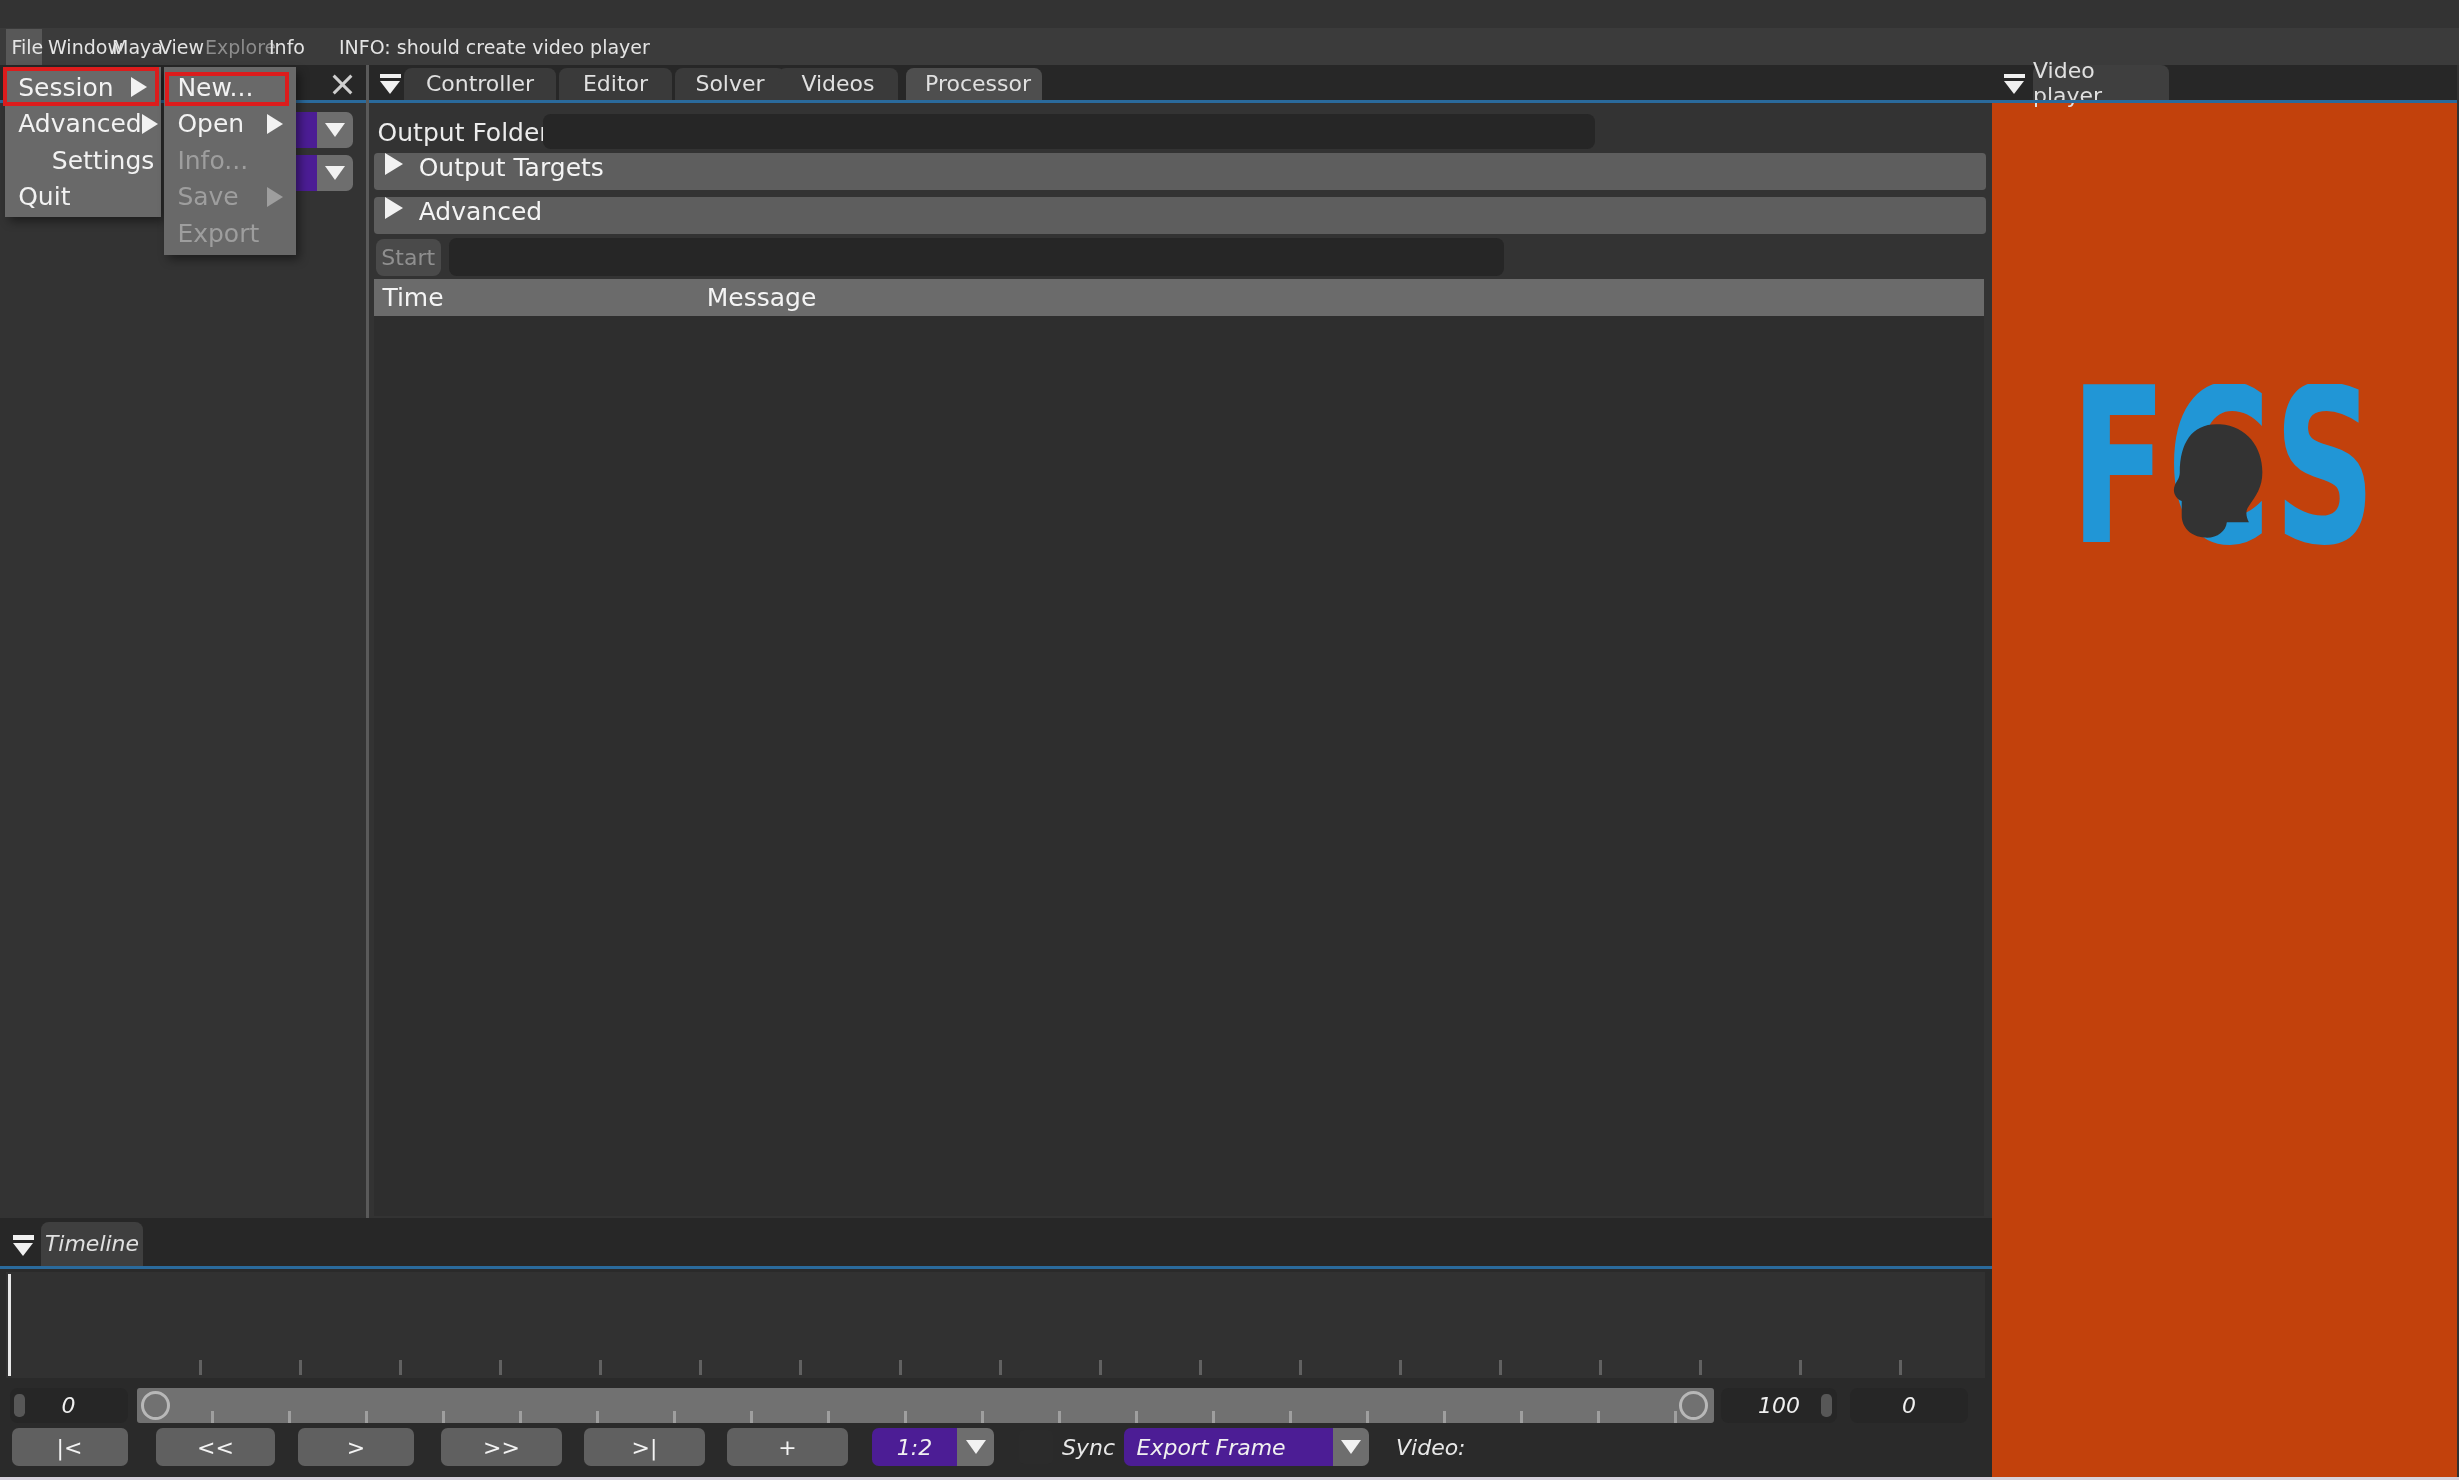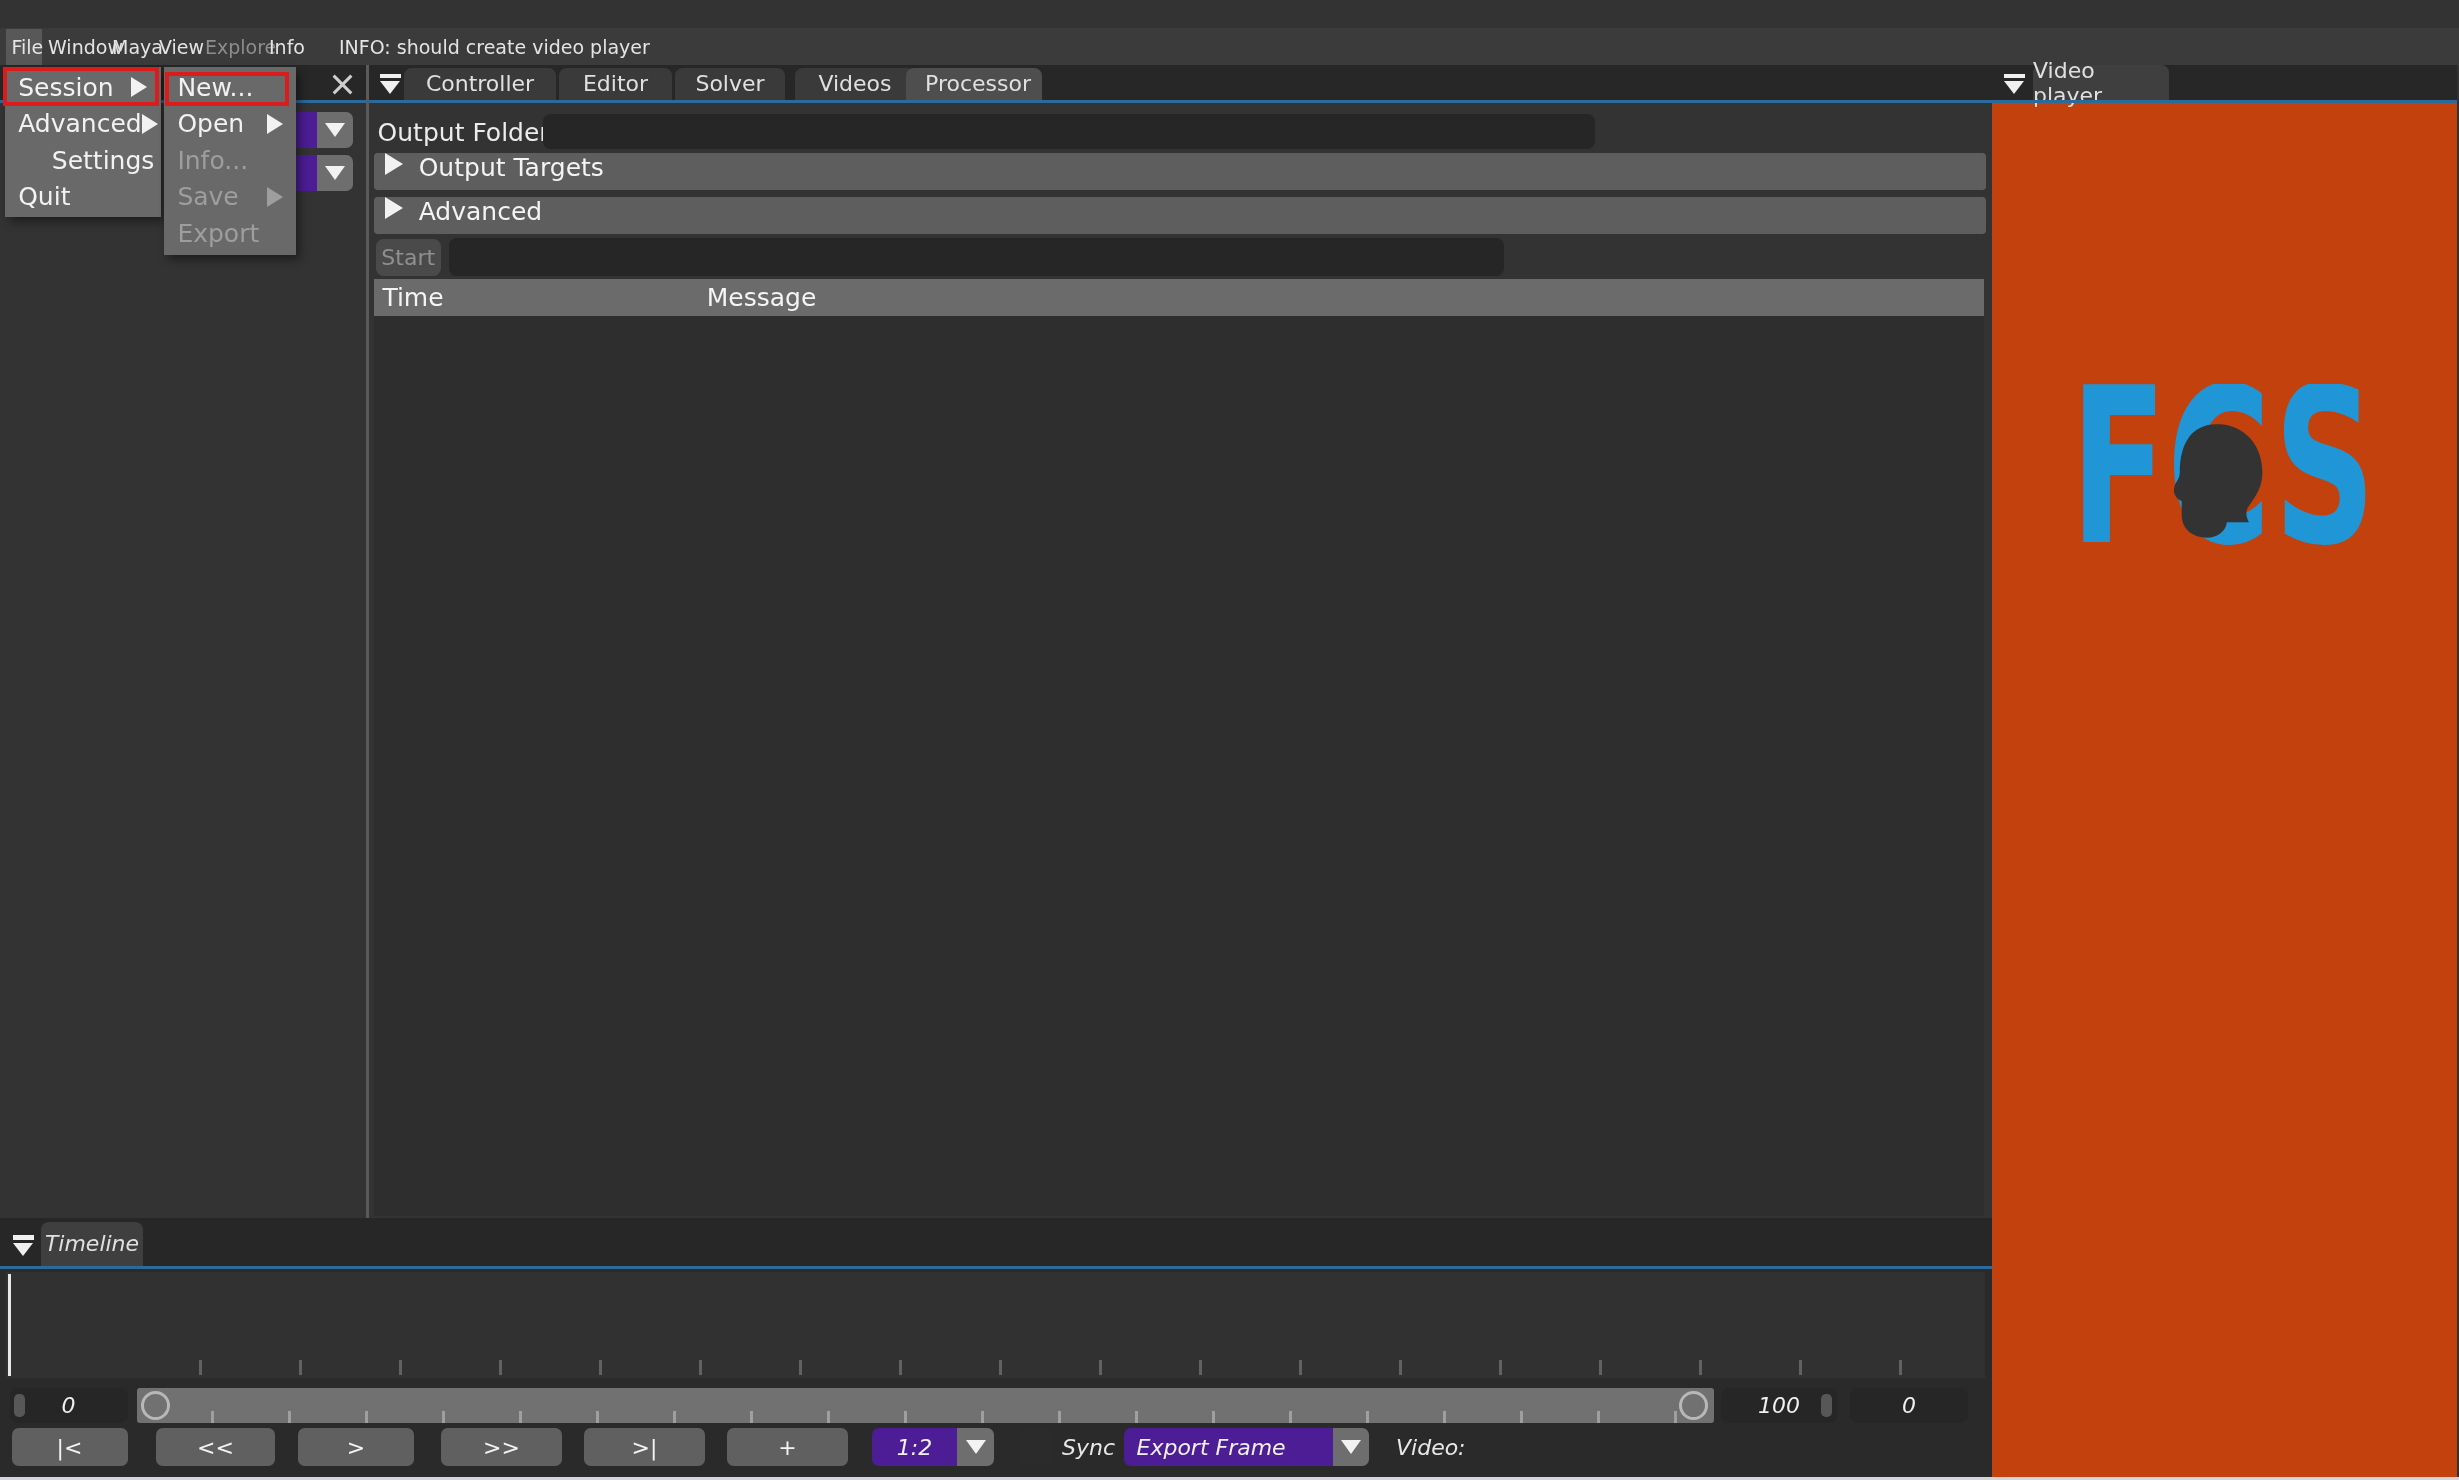--- a/index.html
+++ b/index.html
@@ -114,21 +114,21 @@
   <div class="abs vdivider" style="left:366px;top:65px;width:2.9px;height:1153px;"></div>
 
   <div class="abs" style="left:369px;top:65px;width:1623px;height:1153px;background:#333;">
     <div class="abs tabbar" style="left:0;top:0;width:1623px;height:35px;"></div>
     <div class="abs fc" style="left:6.7px;top:3.8px;width:29px;height:29px;">
       <span class="filter-icon"></span>
     </div>
     <div class="abs tab fc" style="left:35px;top:2.9px;width:152px;height:32px;">Controller</div>
     <div class="abs tab fc" style="left:190px;top:2.9px;width:113px;height:32px;">Editor</div>
     <div class="abs tab fc" style="left:306px;top:2.9px;width:110px;height:32px;">Solver</div>
-    <div class="abs tab fc" style="left:426px;top:2.9px;width:120px;height:32px;">Videos</div>
+    <div class="abs tab fc" style="left:409px;top:2.9px;width:120px;height:32px;">Videos</div>
     <div class="abs tab active fc" style="left:537px;top:2.9px;width:128px;height:32px;padding-left:8px;">Processor</div>
     <div class="abs accent" style="left:0;top:35px;width:1623px;height:2.9px;"></div>
 
     <div class="abs fl" style="left:8.6px;top:50px;height:35px;font-size:25px;color:#ececec;">Output Folder:</div>
     <div class="abs input" style="left:174px;top:49px;width:1052px;height:35px;font-size:23px;color:#e8e8e8;"></div>
 
     <div class="abs section-bar" style="left:4.8px;top:88px;width:1612px;height:37px;">
       <span class="coll-tri"></span>
       <span>Output Targets</span>
     </div>

